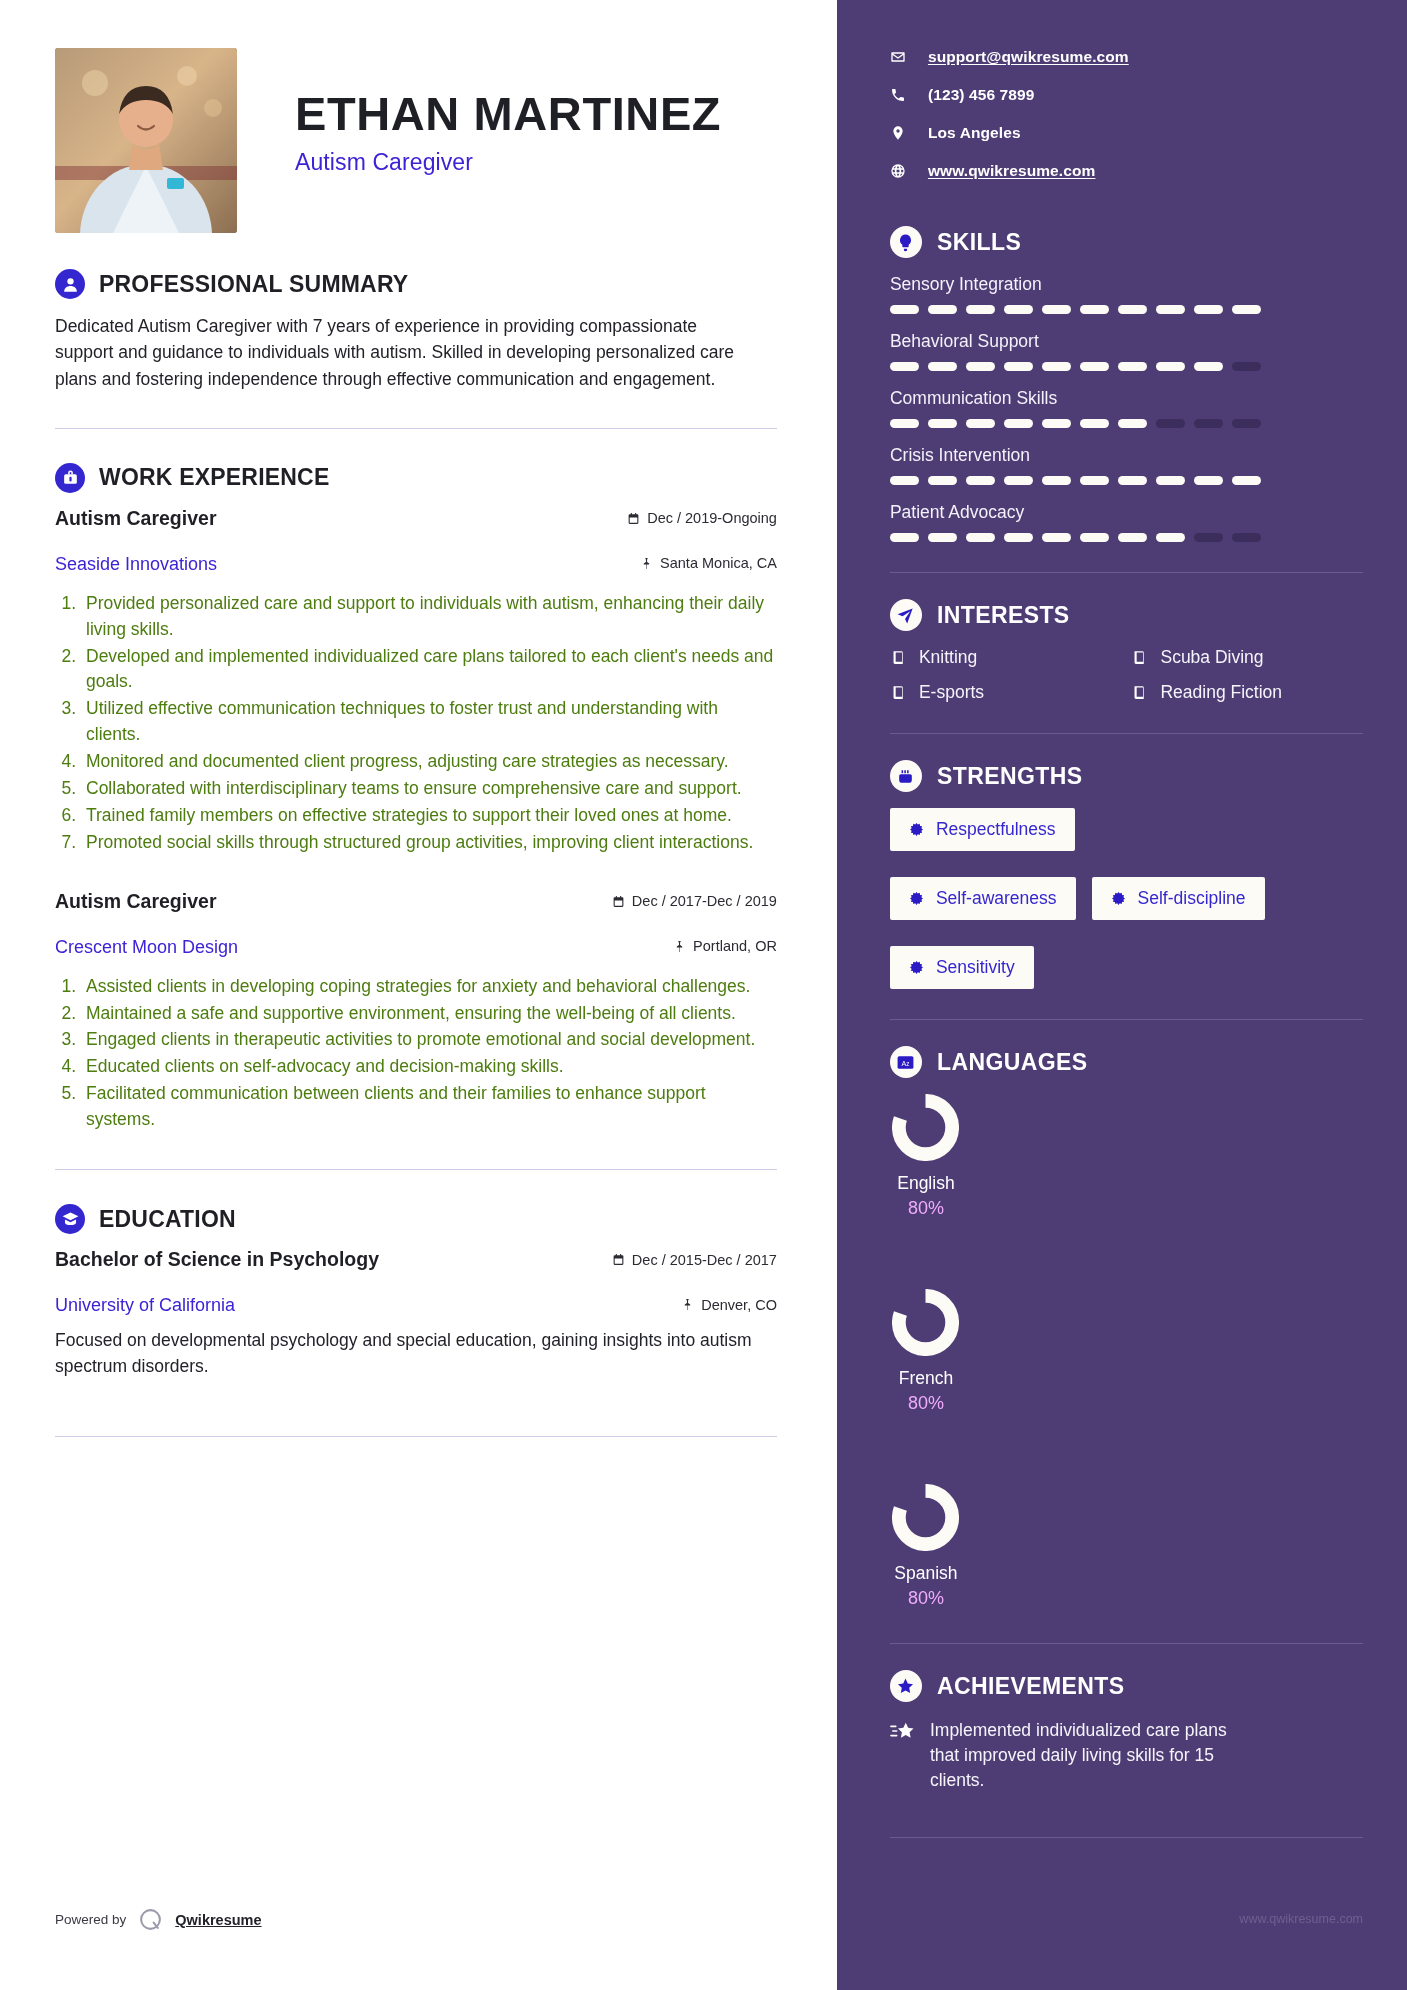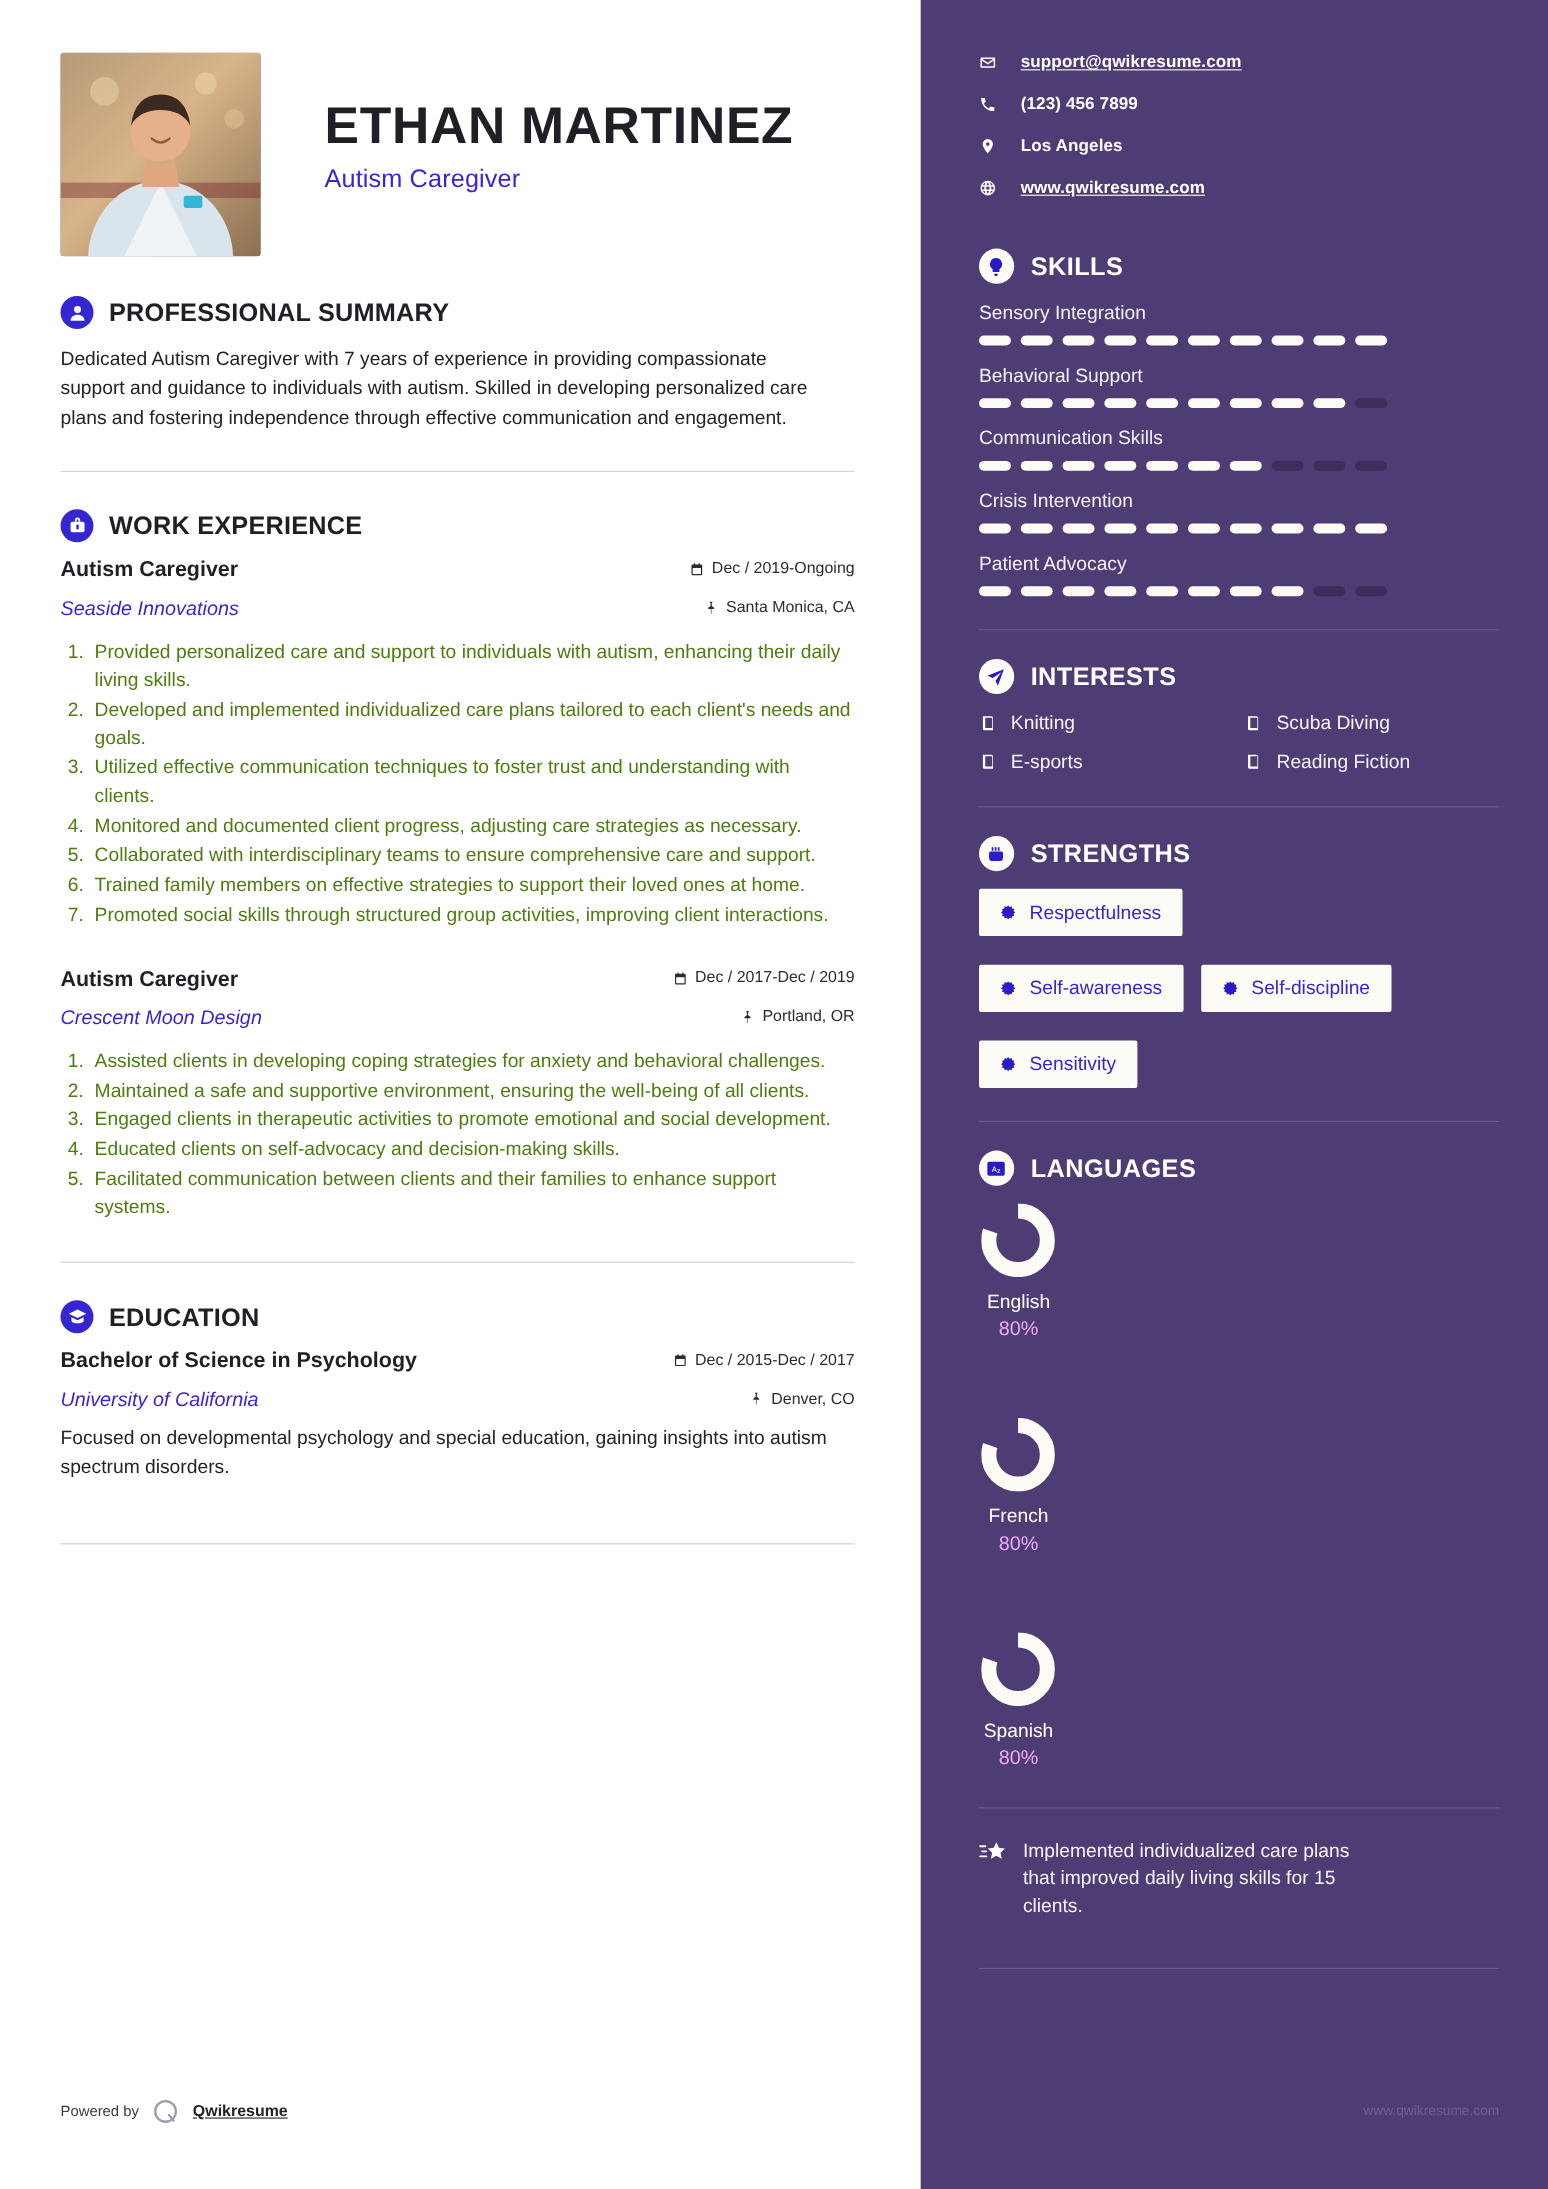--- a/index.html
+++ b/index.html
@@ -66,21 +66,21 @@
   }
 
   .divider { height: 1px; background: #cfcbe8; margin: 36px 0 34px 0; }
 
   
   .entry { margin-top: 8px; }
   .entry-row {
     display: flex; justify-content: space-between; align-items: baseline;
   }
   .entry-role { font-size: 19.5px; font-weight: 700; color: #1f1f26; }
-  .entry-org { font-size: 18px; color: #3d23d6; margin-top: 13px; font-style: italic; }
+  .entry-org { font-size: 18px; color: #3d23d6; margin-top: 24px; }
   .entry-meta {
     font-size: 14.5px; color: #2b2b33; white-space: nowrap;
     display: flex; align-items: center; gap: 7px;
   }
   .entry-meta svg { width: 13px; height: 13px; fill: #2b2b33; flex:0 0 auto; }
 
   ol.bullets { margin: 16px 0 0 26px; }
   ol.bullets li {
     font-size: 17.5px; line-height: 1.48; color: #4d7c0f;
     margin-bottom: 1px; padding-left: 5px;
@@ -578,20 +578,28 @@
               </svg></div>
             <div class="lname">Spanish</div>
             <div class="lpct">80%</div>
           </div>
         </div>
     </div>
 
     <div class="s-div" style="margin-top:34px;"></div>
 
     <div>
+      <div class="s-head">
+        <span class="s-ico">
+          <svg viewBox="0 0 24 24">
+              <path d="M12 2l2.9 6.1 6.6.9-4.8 4.6 1.2 6.6L12 17.1 6.1 20.2l1.2-6.6L2.5 9l6.6-.9z"></path>
+            </svg>
+        </span>
+        <span class="s-title">ACHIEVEMENTS</span>
+      </div>
       <div class="ach-item">
         <span class="aico">
           <svg viewBox="0 0 28 24">
               <path d="M17 2l2.6 5.4 5.9.8-4.3 4.1 1.1 5.9L17 15.4l-5.3 2.8 1.1-5.9L8.5 8.2l5.9-.8z"></path>
               <rect x="0" y="5" width="7" height="1.8" rx="0.9"></rect>
               <rect x="2" y="10" width="6" height="1.8" rx="0.9"></rect>
               <rect x="0" y="15" width="8" height="1.8" rx="0.9"></rect>
             </svg>
         </span>
         <span class="ach-text">Implemented individualized care plans that improved daily living skills for 15 clients.</span>

